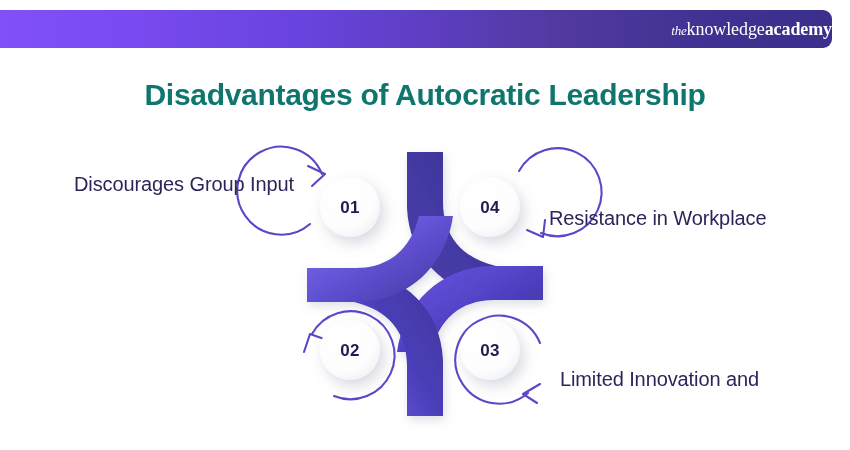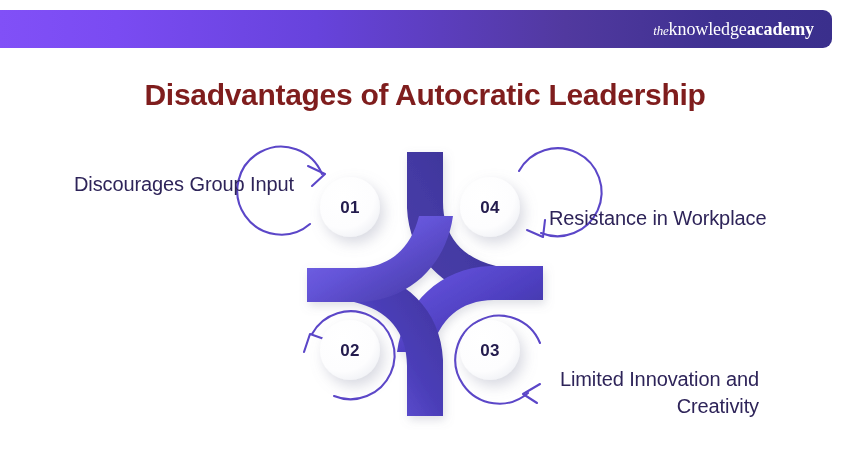--- a/index.html
+++ b/index.html
@@ -23,21 +23,20 @@
     width: 832px;
     height: 38px;
     border-top-right-radius: 9px;
     border-bottom-right-radius: 9px;
     background: linear-gradient(90deg, #8150f7 0%, #7a4bf2 14%, #6743dc 38%, #51399f 68%, #3f3191 86%, #3a2f8c 100%);
     display: flex;
     align-items: center;
     justify-content: flex-end;
   }
   .logo {
-    margin-right: 18px;
     color: #ffffff;
     font-family: "Liberation Serif", serif;
     font-size: 18px;
     letter-spacing: -0.1px;
     white-space: nowrap;
     line-height: 1;
     text-align: right;
   }
   .logo .logo-the {
     font-style: italic;
@@ -47,21 +46,21 @@
   .logo .logo-knowledge { font-weight: 400; }
   .logo .logo-academy { font-weight: 700; }
 
   
   .page-title {
     position: absolute;
     left: 0;
     top: 78px;
     width: 850px;
     text-align: center;
-    color: #7f1d1d;
+    color: #0f766e;
     font-size: 30px;
     font-weight: 700;
     letter-spacing: -0.3px;
     white-space: nowrap;
   }
 
   
   .diagram {
     position: absolute;
     left: 0;
@@ -200,16 +199,15 @@
     </g>
   </svg>
 
   <div class="label label-tl">Discourages Group Input</div>
 
 
   <div class="label label-tr">Resistance in Workplace</div>
 
   <div class="label label-br">
     <div>Limited Innovation and</div>
-    <div>Creativity</div>
   </div>
 
 </div>
 
 </body></html>

